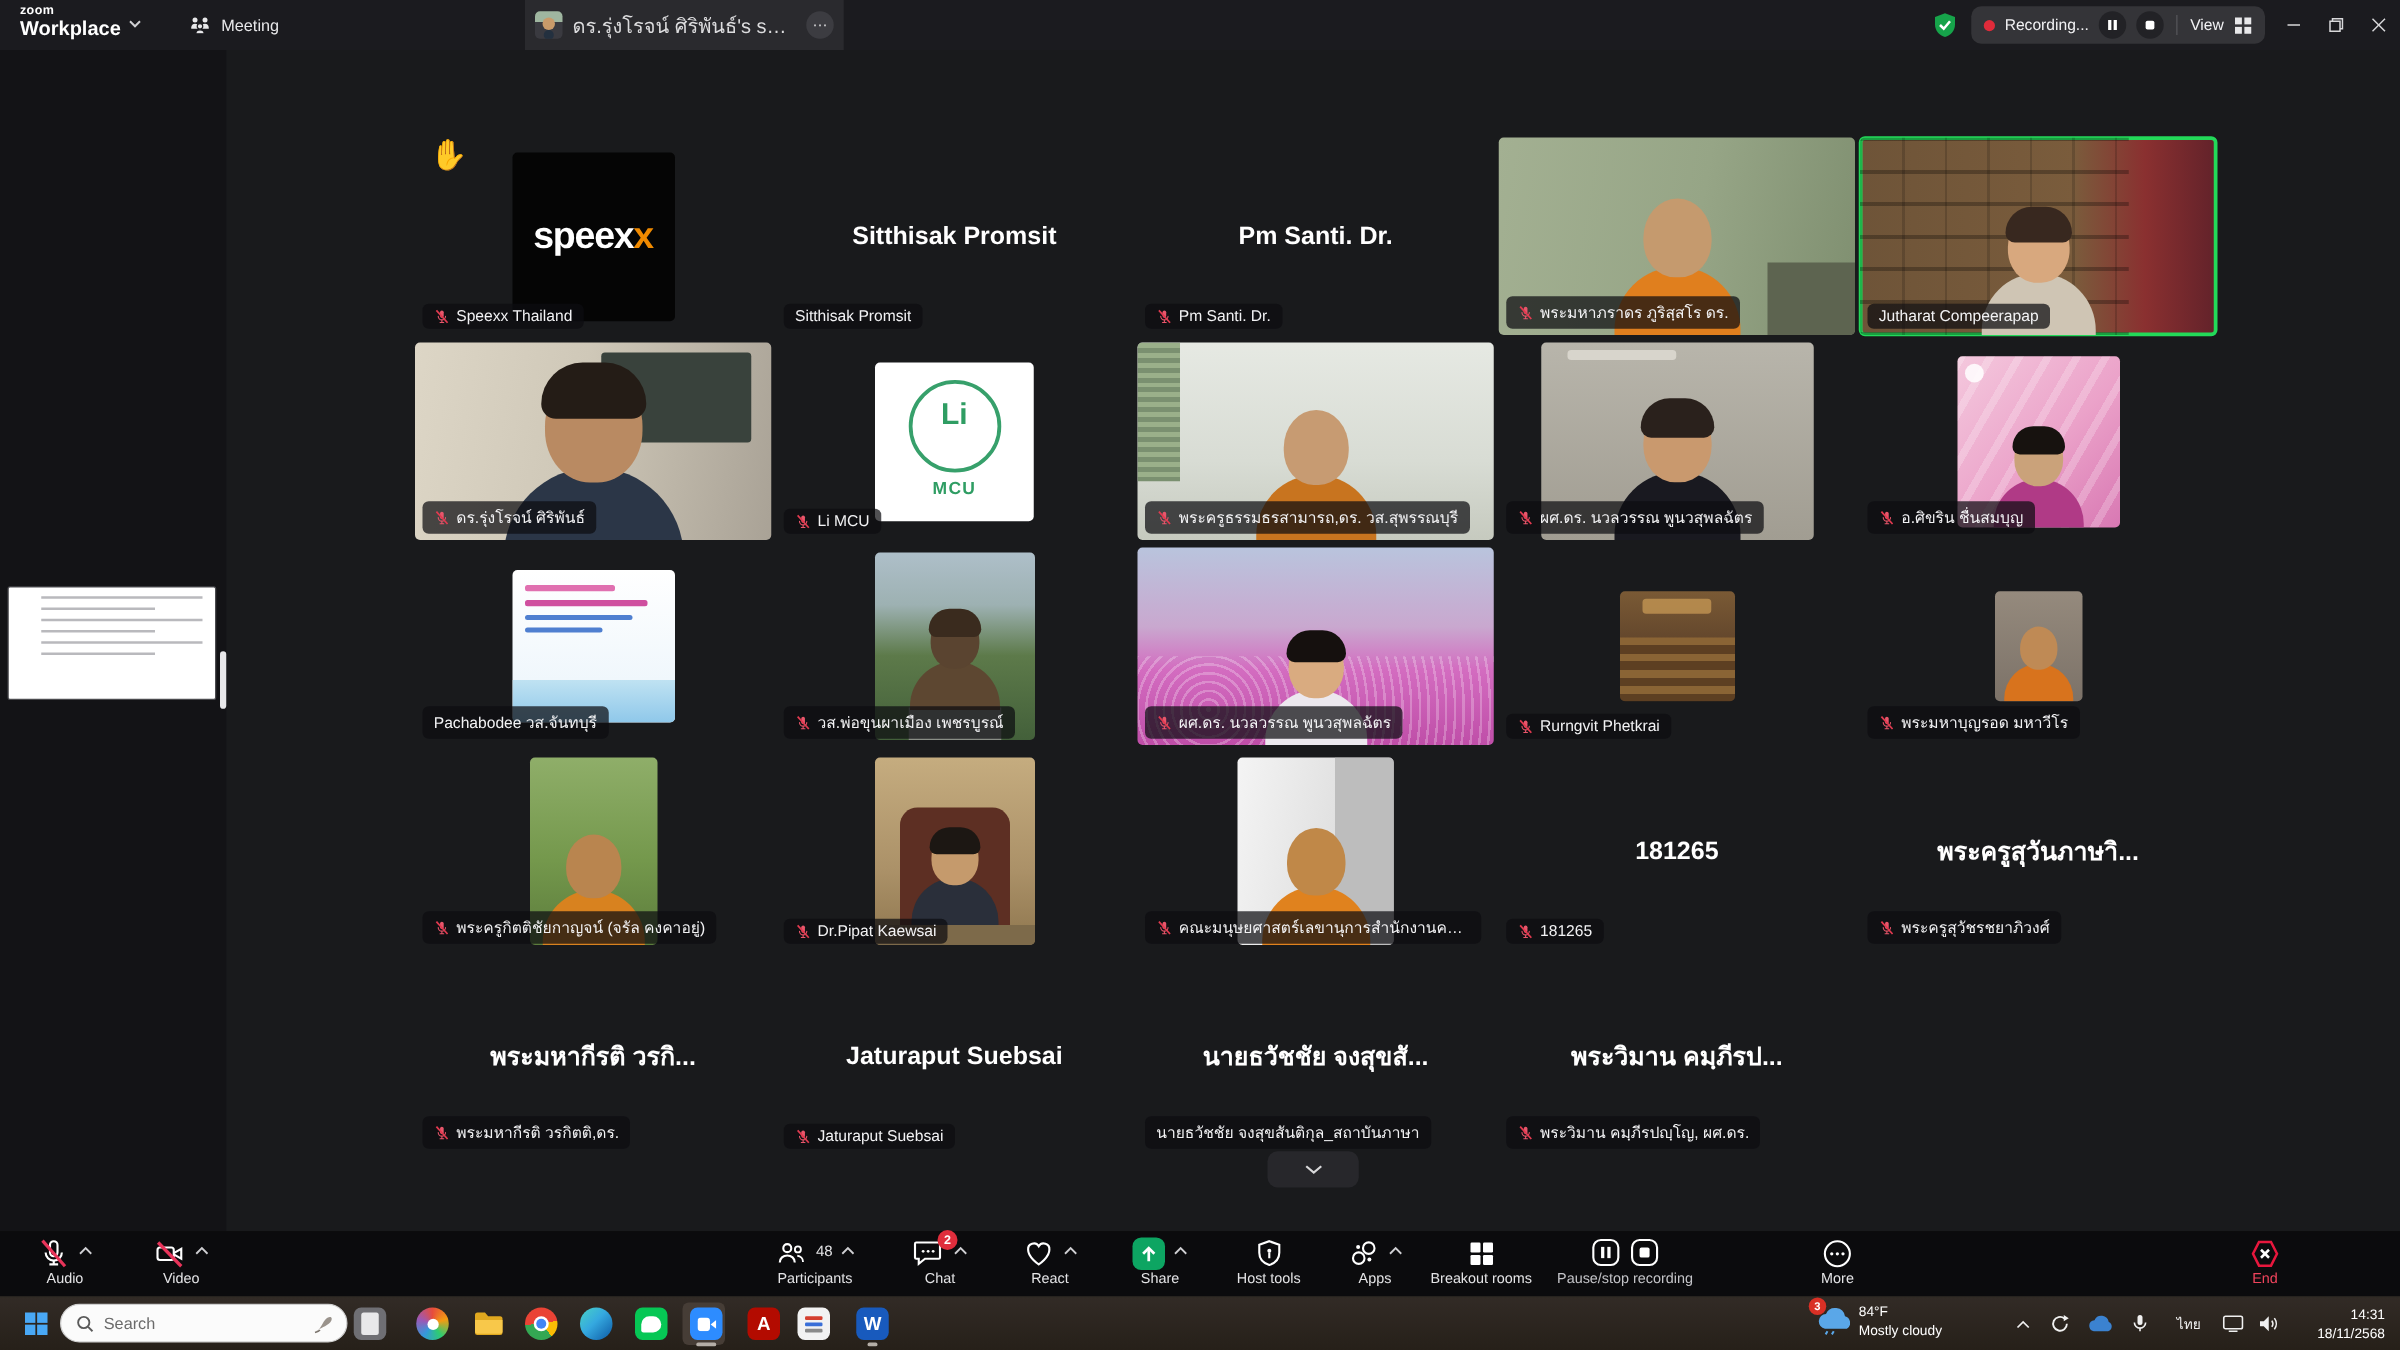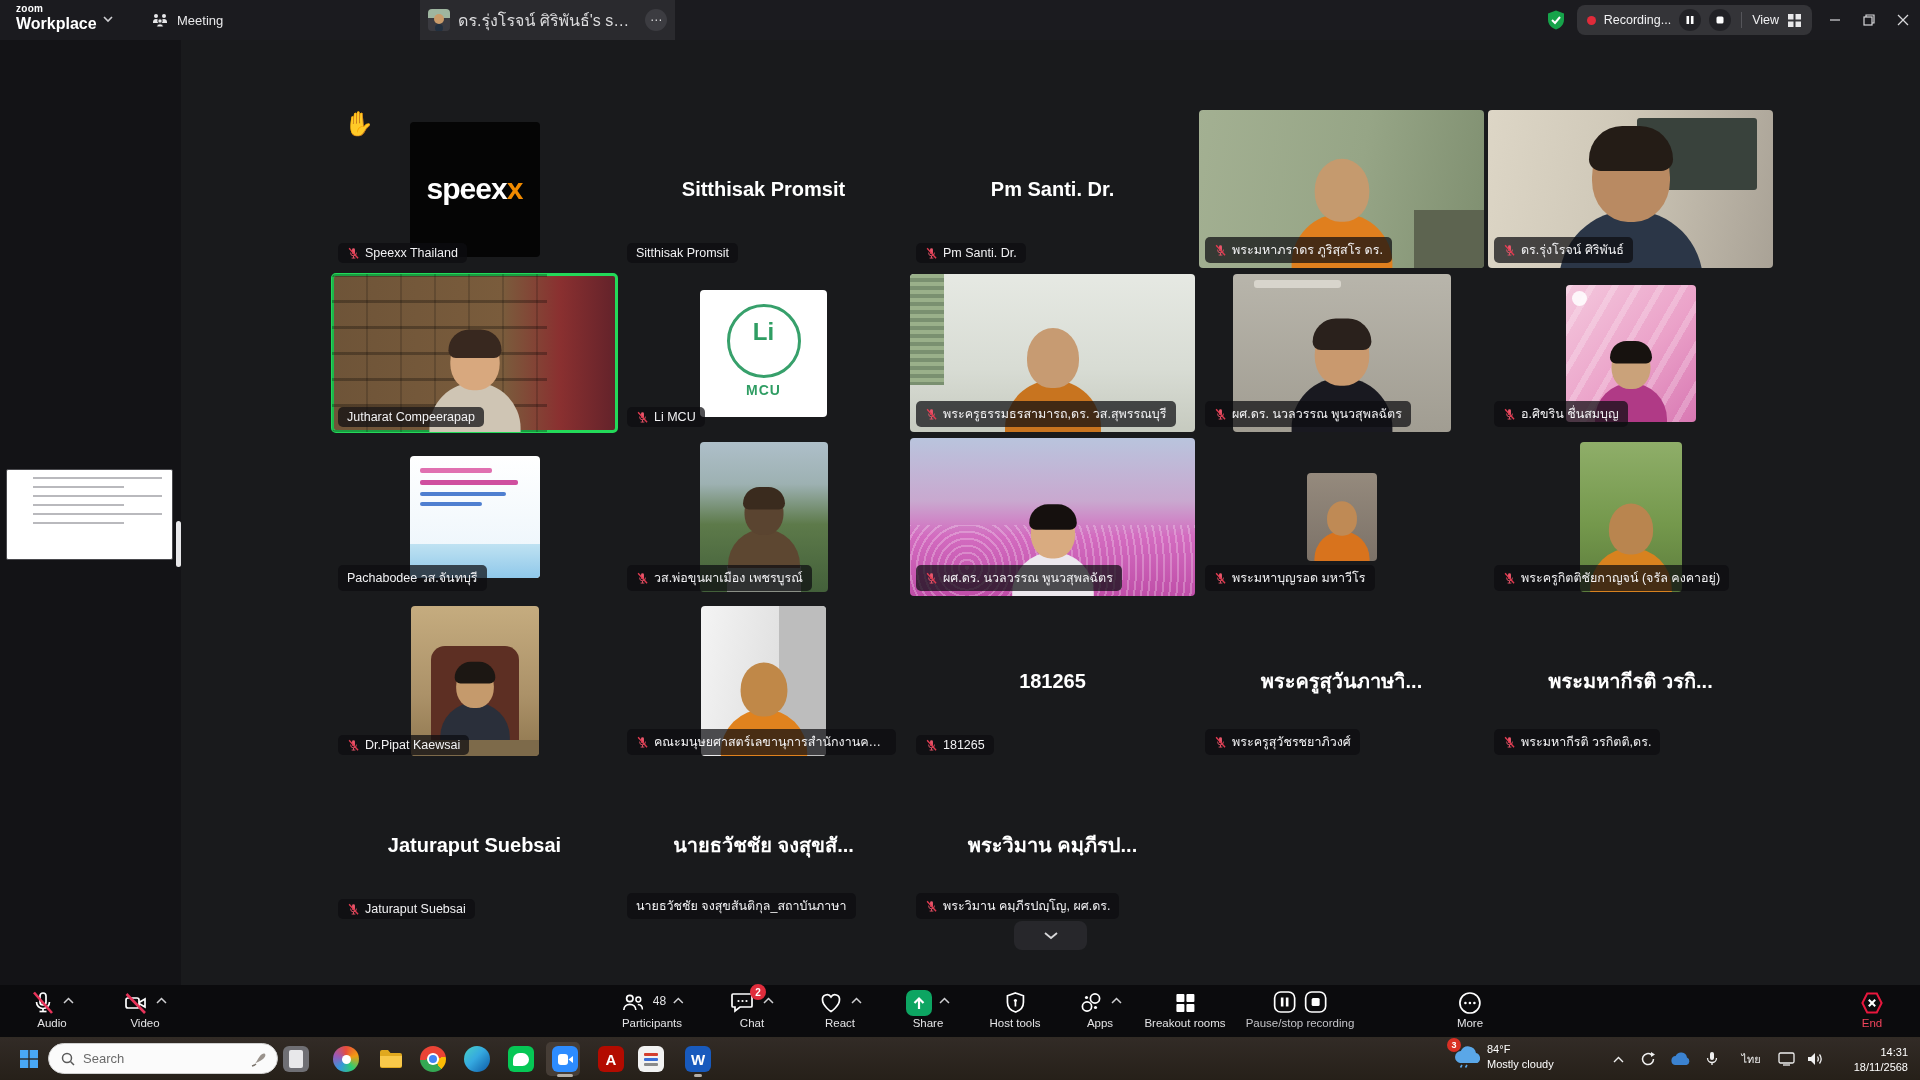--- a/index.html
+++ b/index.html
@@ -213,50 +213,50 @@
             <svg width="13" height="13" viewBox="0 0 16 16">
               <rect x="6.2" y="1.6" width="3.6" height="7.4" rx="1.8" fill="#e8566b"></rect>
               <path d="M4.4 7.4a3.6 3.6 0 0 0 7.2 0M8 11v2.2M6.2 13.6h3.6" stroke="#e8566b" stroke-width="1.1" fill="none" stroke-linecap="round"></path>
               <line x1="2.6" y1="1.6" x2="13.6" y2="13.8" stroke="#e23a50" stroke-width="1.7"></line>
             </svg>
           </span>
           <span class="t">พระมหาภราดร ภูริสฺสโร ดร.</span>
         </div>
       </div>
       <div class="cell">
+        <div class="media active" style="width: 285px; height: 158px; background: linear-gradient(90deg, rgb(110, 84, 56) 0%, rgb(122, 92, 60) 60%, rgb(138, 48, 48) 80%, rgb(98, 34, 42) 100%);">
+          <div class="deco" style="left: 0px; top: 0px; width: 215px; height: 100%; background: repeating-linear-gradient(rgba(0, 0, 0, 0.28) 0px, rgba(0, 0, 0, 0.28) 3px, transparent 3px, transparent 26px), repeating-linear-gradient(90deg, rgba(0, 0, 0, 0.16) 0px, rgba(0, 0, 0, 0.16) 2px, transparent 2px, transparent 34px);"></div>
+          <div class="person" style="--s: 1.9;">
+            <div class="p-body" style="background: rgb(207, 197, 180);"></div>
+            <div class="p-head" style="background: rgb(216, 168, 126);"></div>
+            <div class="p-hair" style="background: rgb(56, 40, 31);"></div>
+          </div>
+        </div>
+        <div class="nlabel">
+          <span class="t">Jutharat Compeerapap</span>
+        </div>
+      </div>
+      <div class="cell">
         <div class="media" style="width: 285px; height: 158px; background: linear-gradient(100deg, rgb(221, 214, 198) 0%, rgb(207, 200, 184) 45%, rgb(169, 162, 150) 100%);">
           <div class="deco" style="right: 16px; top: 8px; width: 120px; height: 72px; background: rgb(57, 66, 60); border-radius: 3px;"></div>
           <div class="person" style="--s: 3; --dy: -20px;">
             <div class="p-body" style="background: rgb(43, 54, 71);"></div>
             <div class="p-head" style="background: rgb(185, 138, 98);"></div>
             <div class="p-hair" style="background: rgb(36, 28, 22);"></div>
           </div>
         </div>
         <div class="nlabel">
           <span class="miclabel">
             <svg width="13" height="13" viewBox="0 0 16 16">
               <rect x="6.2" y="1.6" width="3.6" height="7.4" rx="1.8" fill="#e8566b"></rect>
               <path d="M4.4 7.4a3.6 3.6 0 0 0 7.2 0M8 11v2.2M6.2 13.6h3.6" stroke="#e8566b" stroke-width="1.1" fill="none" stroke-linecap="round"></path>
               <line x1="2.6" y1="1.6" x2="13.6" y2="13.8" stroke="#e23a50" stroke-width="1.7"></line>
             </svg>
           </span>
           <span class="t">ดร.รุ่งโรจน์ ศิริพันธ์</span>
-        </div>
-      </div>
-      <div class="cell">
-        <div class="media active" style="width: 285px; height: 158px; background: linear-gradient(90deg, rgb(110, 84, 56) 0%, rgb(122, 92, 60) 60%, rgb(138, 48, 48) 80%, rgb(98, 34, 42) 100%);">
-          <div class="deco" style="left: 0px; top: 0px; width: 215px; height: 100%; background: repeating-linear-gradient(rgba(0, 0, 0, 0.28) 0px, rgba(0, 0, 0, 0.28) 3px, transparent 3px, transparent 26px), repeating-linear-gradient(90deg, rgba(0, 0, 0, 0.16) 0px, rgba(0, 0, 0, 0.16) 2px, transparent 2px, transparent 34px);"></div>
-          <div class="person" style="--s: 1.9;">
-            <div class="p-body" style="background: rgb(207, 197, 180);"></div>
-            <div class="p-head" style="background: rgb(216, 168, 126);"></div>
-            <div class="p-hair" style="background: rgb(56, 40, 31);"></div>
-          </div>
-        </div>
-        <div class="nlabel">
-          <span class="t">Jutharat Compeerapap</span>
         </div>
       </div>
       <div class="cell">
         <div class="media" style="width: 127px; height: 127px; background: rgb(255, 255, 255);">
           <div class="deco" style="left: 50%; top: 14px; transform: translateX(-50%); width: 68px; height: 68px; border: 3px solid rgb(55, 160, 107); border-radius: 50%;"></div>
           <div class="deco" style="left: 50%; top: 28px; transform: translateX(-50%); color: rgb(47, 157, 99); font-weight: bold; font-size: 24px;">Li</div>
           <div class="deco" style="left: 50%; top: 92px; transform: translateX(-50%); color: rgb(47, 157, 99); font-weight: bold; font-size: 14px; letter-spacing: 1px;">MCU</div>
         </div>
         <div class="nlabel">
           <span class="miclabel">
@@ -375,20 +375,36 @@
             <svg width="13" height="13" viewBox="0 0 16 16">
               <rect x="6.2" y="1.6" width="3.6" height="7.4" rx="1.8" fill="#e8566b"></rect>
               <path d="M4.4 7.4a3.6 3.6 0 0 0 7.2 0M8 11v2.2M6.2 13.6h3.6" stroke="#e8566b" stroke-width="1.1" fill="none" stroke-linecap="round"></path>
               <line x1="2.6" y1="1.6" x2="13.6" y2="13.8" stroke="#e23a50" stroke-width="1.7"></line>
             </svg>
           </span>
           <span class="t">ผศ.ดร. นวลวรรณ พูนวสุพลฉัตร</span>
         </div>
       </div>
       <div class="cell">
+        <div class="media" style="width: 92px; height: 88px; background: linear-gradient(rgb(122, 90, 53) 0%, rgb(94, 66, 42) 55%, rgb(58, 40, 23) 100%);">
+          <div class="deco" style="left: 0px; bottom: 0px; width: 100%; height: 58%; background: repeating-linear-gradient(rgb(138, 100, 53) 0px, rgb(138, 100, 53) 6px, rgb(93, 63, 34) 6px, rgb(93, 63, 34) 13px);"></div>
+          <div class="deco" style="left: 20%; top: 6px; width: 60%; height: 12px; background: rgb(200, 154, 85); border-radius: 3px; opacity: 0.75;"></div>
+        </div>
+        <div class="nlabel">
+          <span class="miclabel">
+            <svg width="13" height="13" viewBox="0 0 16 16">
+              <rect x="6.2" y="1.6" width="3.6" height="7.4" rx="1.8" fill="#e8566b"></rect>
+              <path d="M4.4 7.4a3.6 3.6 0 0 0 7.2 0M8 11v2.2M6.2 13.6h3.6" stroke="#e8566b" stroke-width="1.1" fill="none" stroke-linecap="round"></path>
+              <line x1="2.6" y1="1.6" x2="13.6" y2="13.8" stroke="#e23a50" stroke-width="1.7"></line>
+            </svg>
+          </span>
+          <span class="t">Rurngvit Phetkrai</span>
+        </div>
+      </div>
+      <div class="cell">
         <div class="media" style="width: 70px; height: 88px; background: linear-gradient(rgb(149, 138, 125) 0%, rgb(124, 114, 104) 100%);">
           <div class="person" style="--s: 1.15;">
             <div class="p-body" style="background: rgb(216, 115, 29);"></div>
             <div class="p-head" style="background: rgb(191, 138, 85);"></div>
           </div>
         </div>
         <div class="nlabel">
           <span class="miclabel">
             <svg width="13" height="13" viewBox="0 0 16 16">
               <rect x="6.2" y="1.6" width="3.6" height="7.4" rx="1.8" fill="#e8566b"></rect>
@@ -675,21 +691,21 @@
     <div class="tbrow">
       <svg width="26" height="26" viewBox="0 0 26 26">
         <circle cx="13" cy="13" r="10" stroke="#fff" fill="none" stroke-width="1.7"></circle>
         <circle cx="8.5" cy="13" r="1.3" fill="#fff"></circle>
           <circle cx="13" cy="13" r="1.3" fill="#fff"></circle>
           <circle cx="17.5" cy="13" r="1.3" fill="#fff"></circle>
       </svg>
     </div>
     <div class="tblab">More</div>
   </div>
-  <div class="tbi" style="left:1872px">
+  <div class="tbi" style="left:1812px">
     <div class="tbrow">
       <svg width="26" height="26" viewBox="0 0 26 26">
         <path d="M8.2 3.5h9.6l4.8 9.5-4.8 9.5H8.2L3.4 13z" stroke="#e8173d" fill="none" stroke-width="2"></path>
         <line x1="9.8" y1="9.8" x2="16.2" y2="16.2" stroke="#fff" stroke-width="2"></line>
         <line x1="16.2" y1="9.8" x2="9.8" y2="16.2" stroke="#fff" stroke-width="2"></line>
       </svg>
     </div>
     <div class="tblab red">End</div>
   </div>
 </div>

